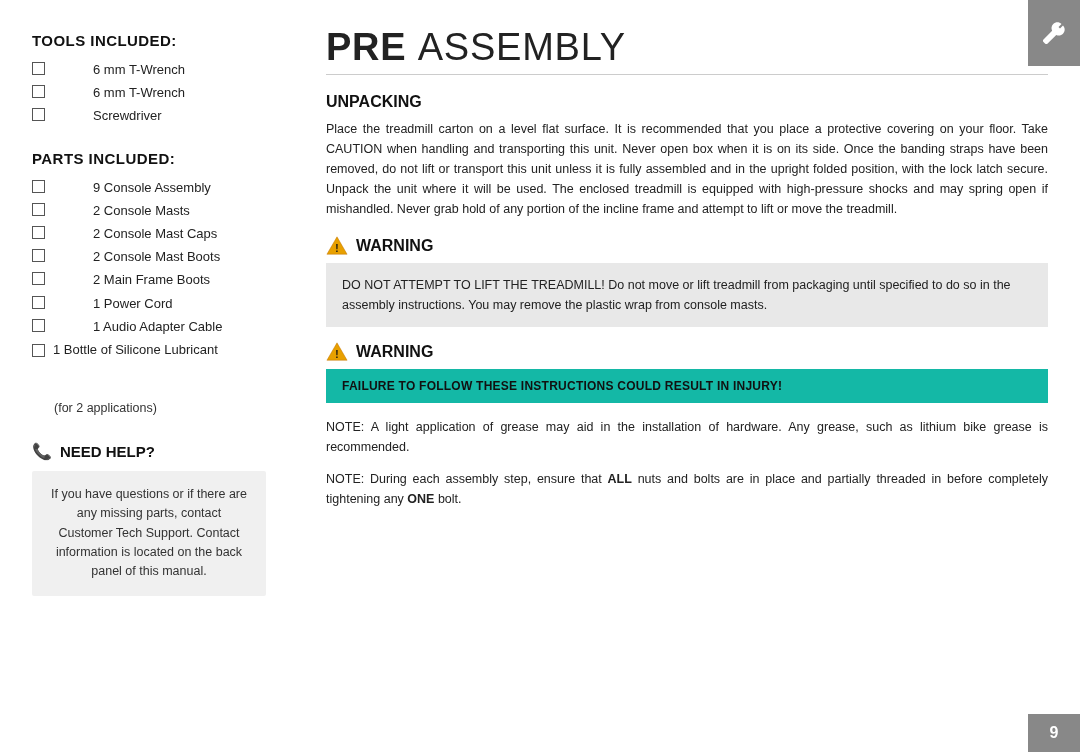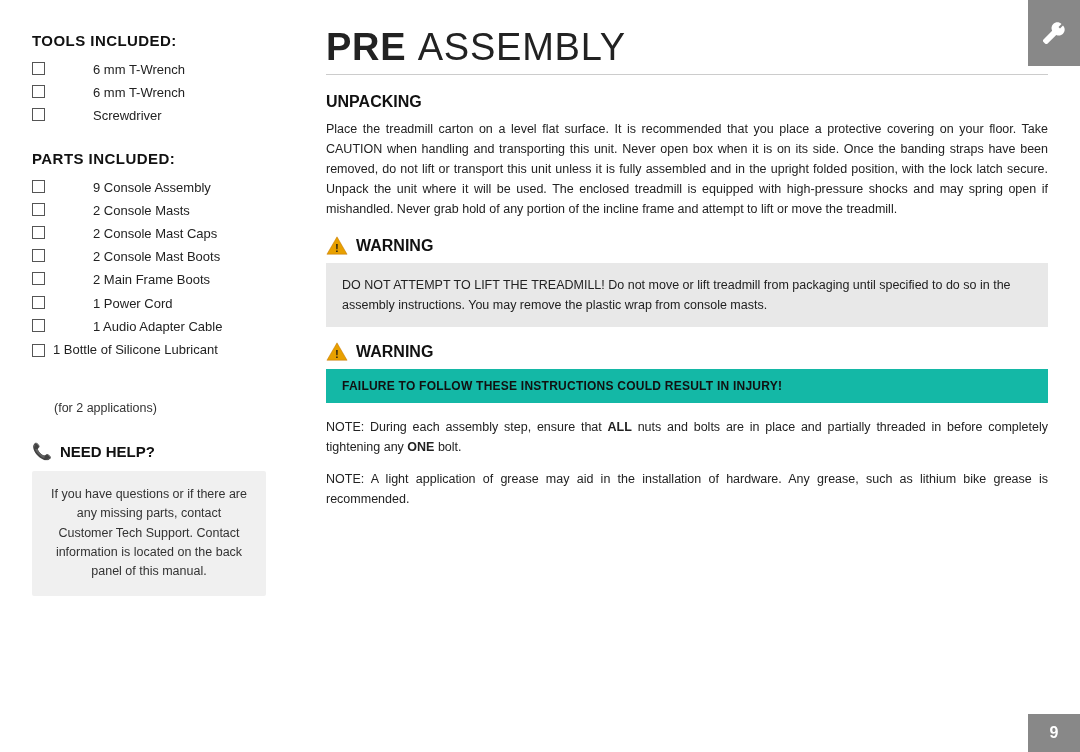--- a/index.html
+++ b/index.html
@@ -349,24 +349,24 @@
           <path d="M12 2L1 21h22L12 2z" fill="#e8a000" stroke="#c07000" stroke-width="0.5"></path>
           <text x="12" y="18" text-anchor="middle" font-size="11" font-weight="900" fill="#111">!</text>
         </svg>
         <span class="warning-title">WARNING</span>
       </div>
       <div class="warning-box-red">
         <span>FAILURE TO FOLLOW THESE INSTRUCTIONS COULD RESULT IN INJURY!</span>
       </div>
     </div>
 
+    <p class="note-text">NOTE: A light application of grease may aid in the installation of hardware. Any grease, such as lithium bike grease is recommended.</p>
     <p class="note-text">
       <span>NOTE: During each assembly step, ensure that <strong>ALL</strong> nuts and bolts are in place and partially threaded in before completely tightening any <strong>ONE</strong> bolt.</span>
     </p>
-    <p class="note-text">NOTE: A light application of grease may aid in the installation of hardware. Any grease, such as lithium bike grease is recommended.</p>
 
     <div class="page-number-area">
       <span class="page-number">9</span>
     </div>
 
   </div>
 
 </div>
 
 </body></html>

